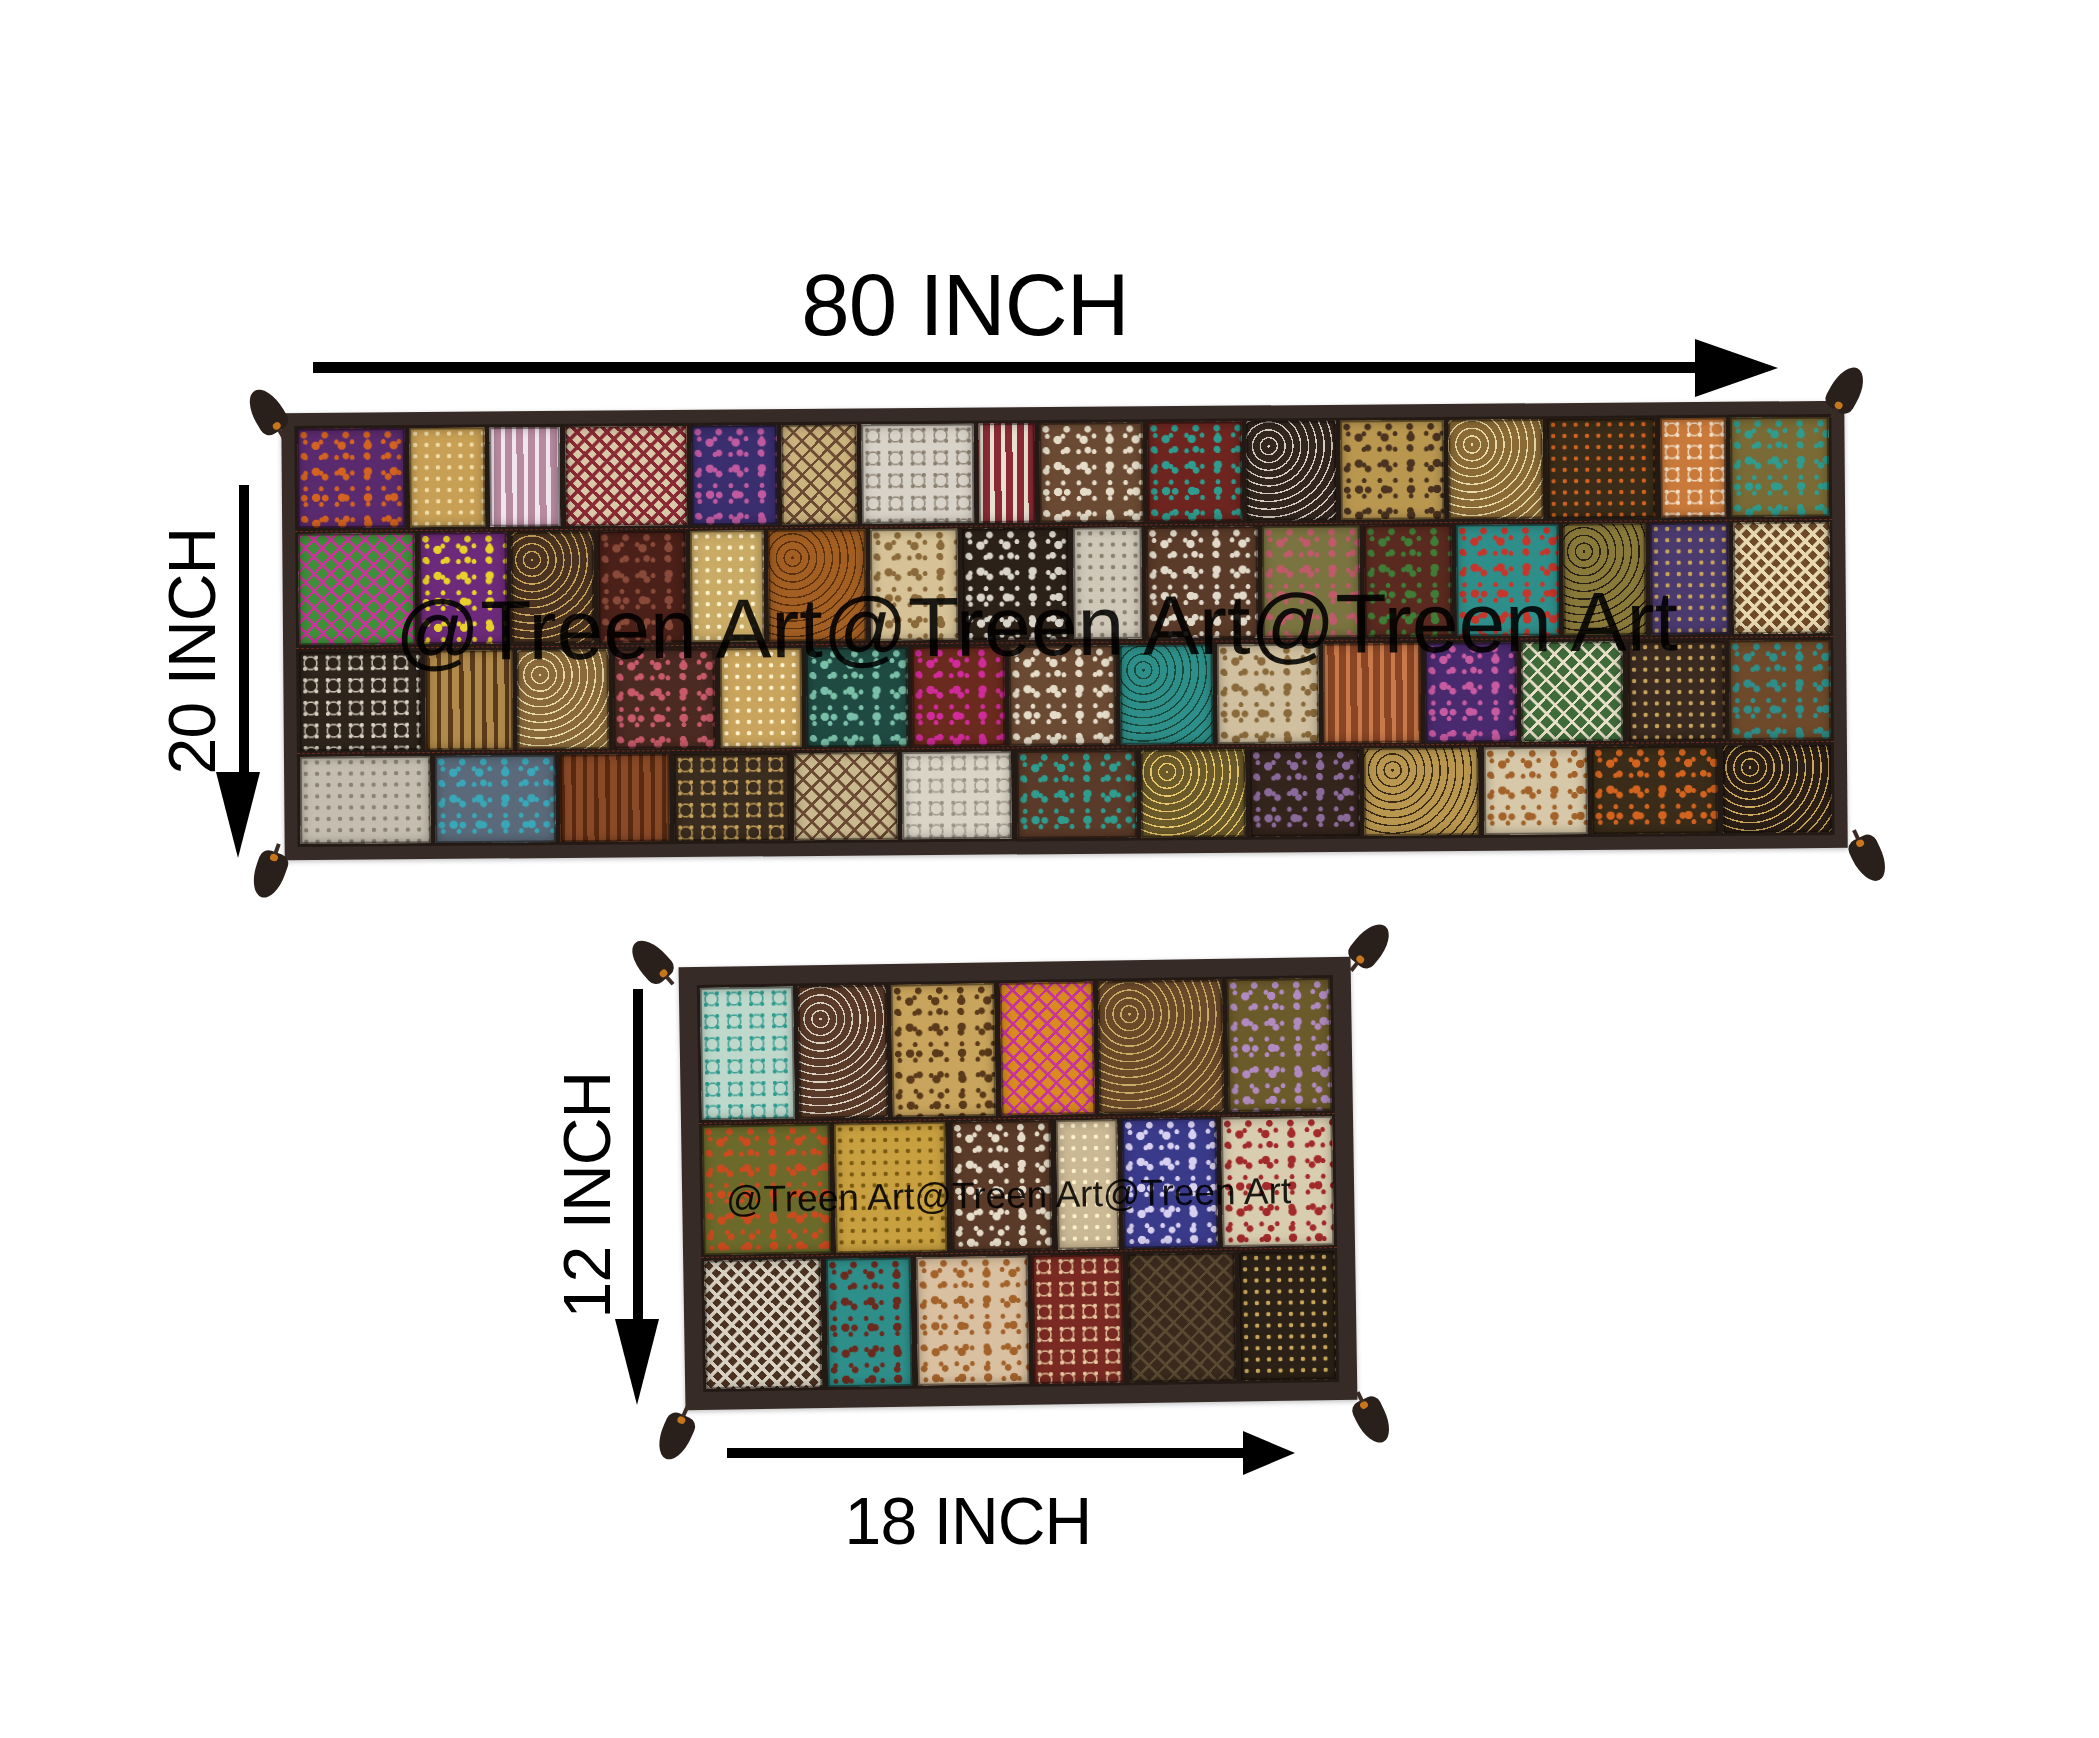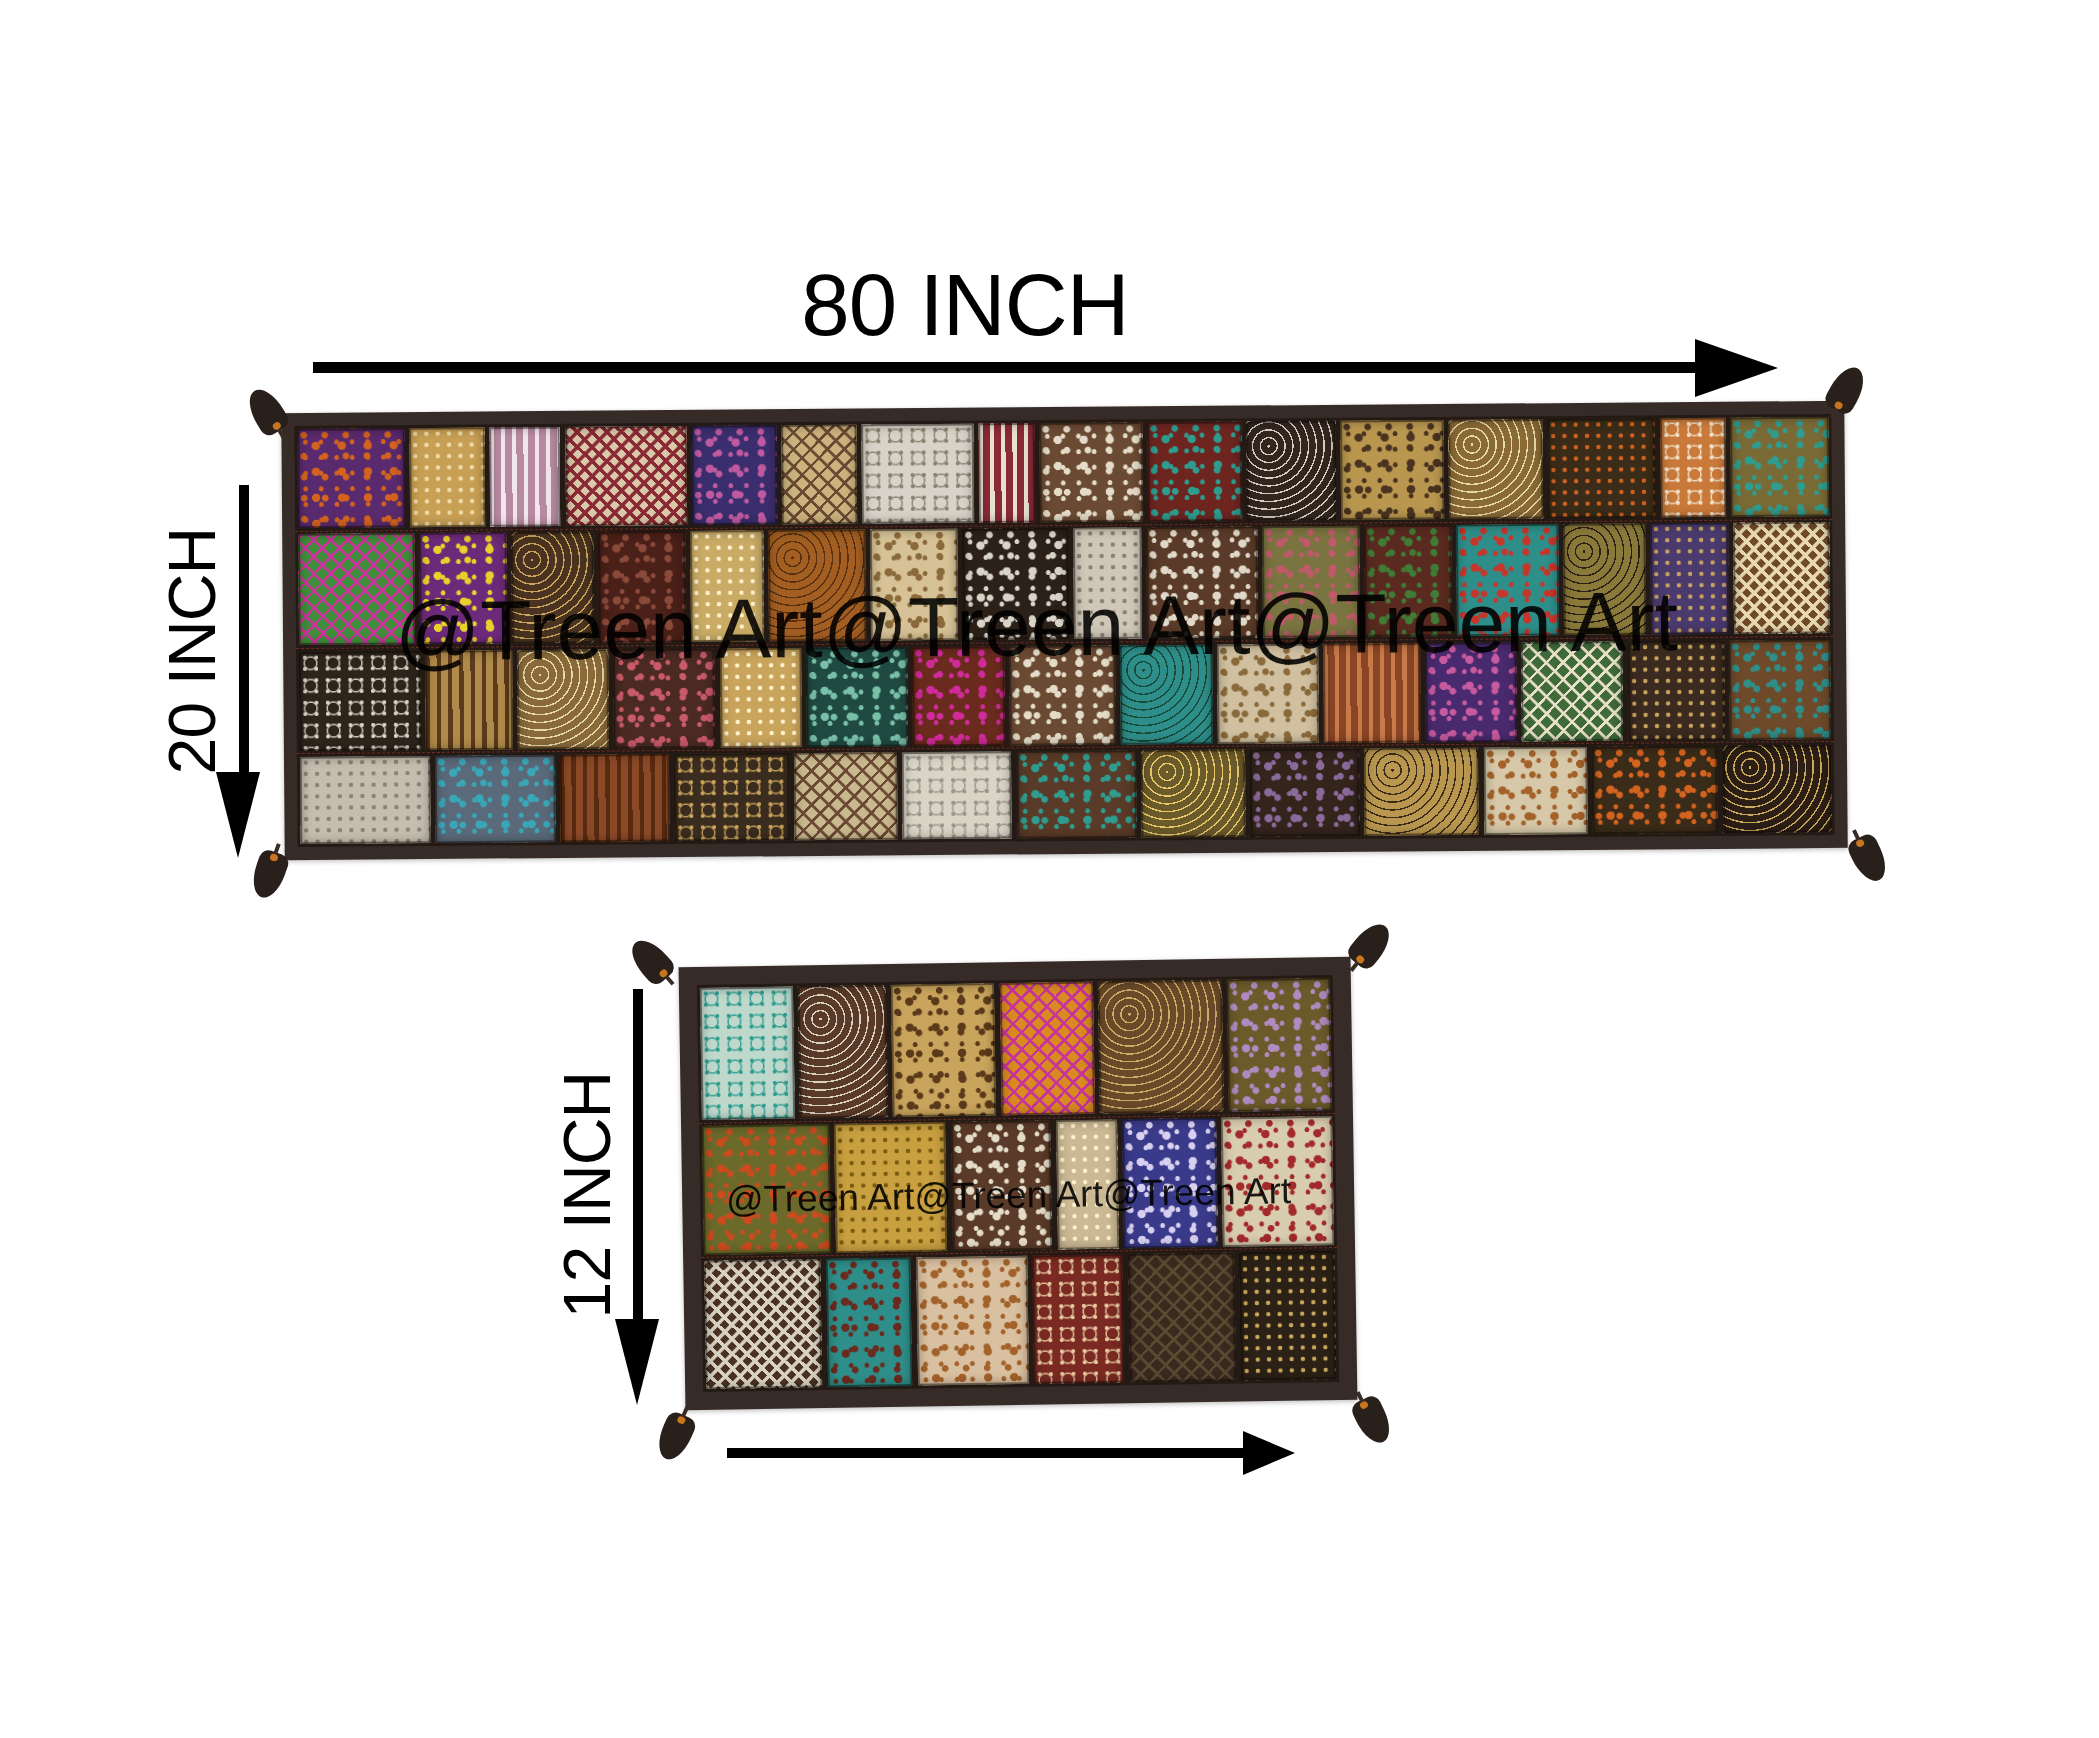--- a/index.html
+++ b/index.html
@@ -130,20 +130,21 @@
     <div class="tassel" style="left:-31px;bottom:-38px;transform:rotate(20deg);"></div>
     <div class="tassel" style="right:-35px;bottom:-35px;transform:rotate(-25deg);"></div>
   </div>
 
   <div class="dim-label med vrot" style="left:587px;top:1195px;">12 INCH</div>
   <div>
     <div class="shaft" style="left:633px;top:989px;width:9.6px;height:332px;"></div>
     <div class="head" style="left:615px;top:1319px;border-top:86px solid #000;border-left:22.6px solid transparent;border-right:22.6px solid transparent;"></div>
   </div>
 
+  <div class="dim-label med hcen" style="left:968px;top:1488px;">18 INCH</div>
   <div>
     <div class="shaft" style="left:727px;top:1448px;width:518px;height:9.6px;"></div>
     <div class="head" style="left:1243px;top:1431px;border-left:52px solid #000;border-top:22px solid transparent;border-bottom:22px solid transparent;"></div>
   </div>
 
   <div class="textile" id="mat" style="left:682px;top:962px;width:672px;height:443px;transform:rotate(-0.9deg);">
     <div class="inner" id="mat-grid" style="left:18px;top:18px;right:18px;bottom:18px;">
         <div class="prow" style="flex-grow: 0.34;">
           <div class="patch p-lace" style="--c: #bfd8cc; --a: #2e9d8f; flex-grow: 0.9;"></div>
           <div class="patch p-scroll" style="--c: #5a3a28; --a: #d9d0c0; flex-grow: 0.85;"></div>

